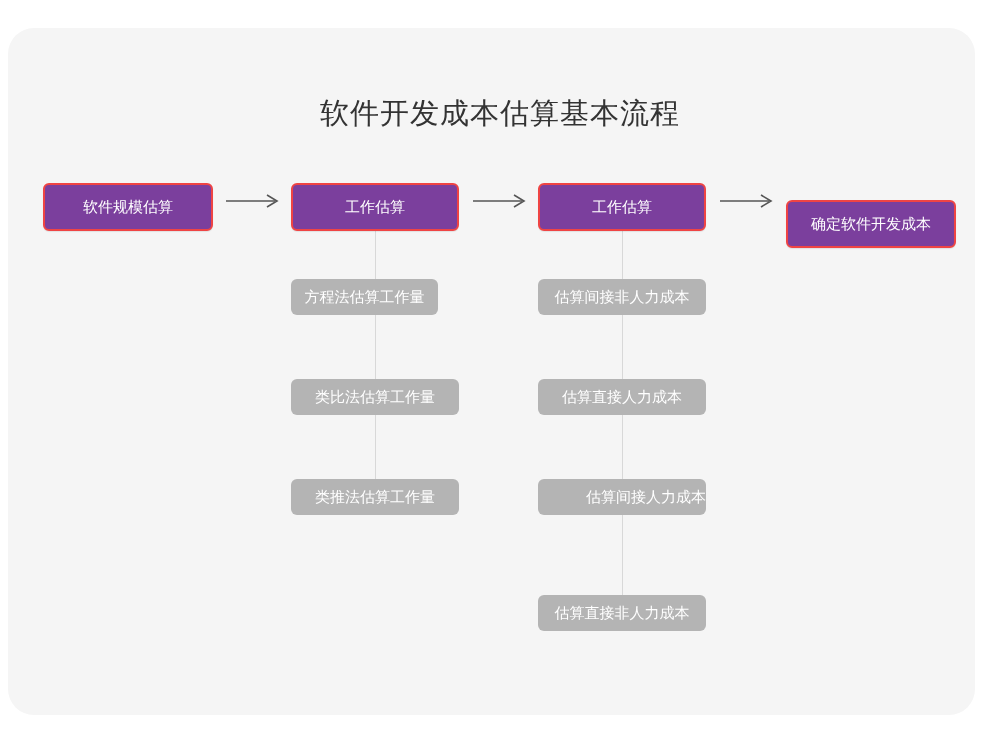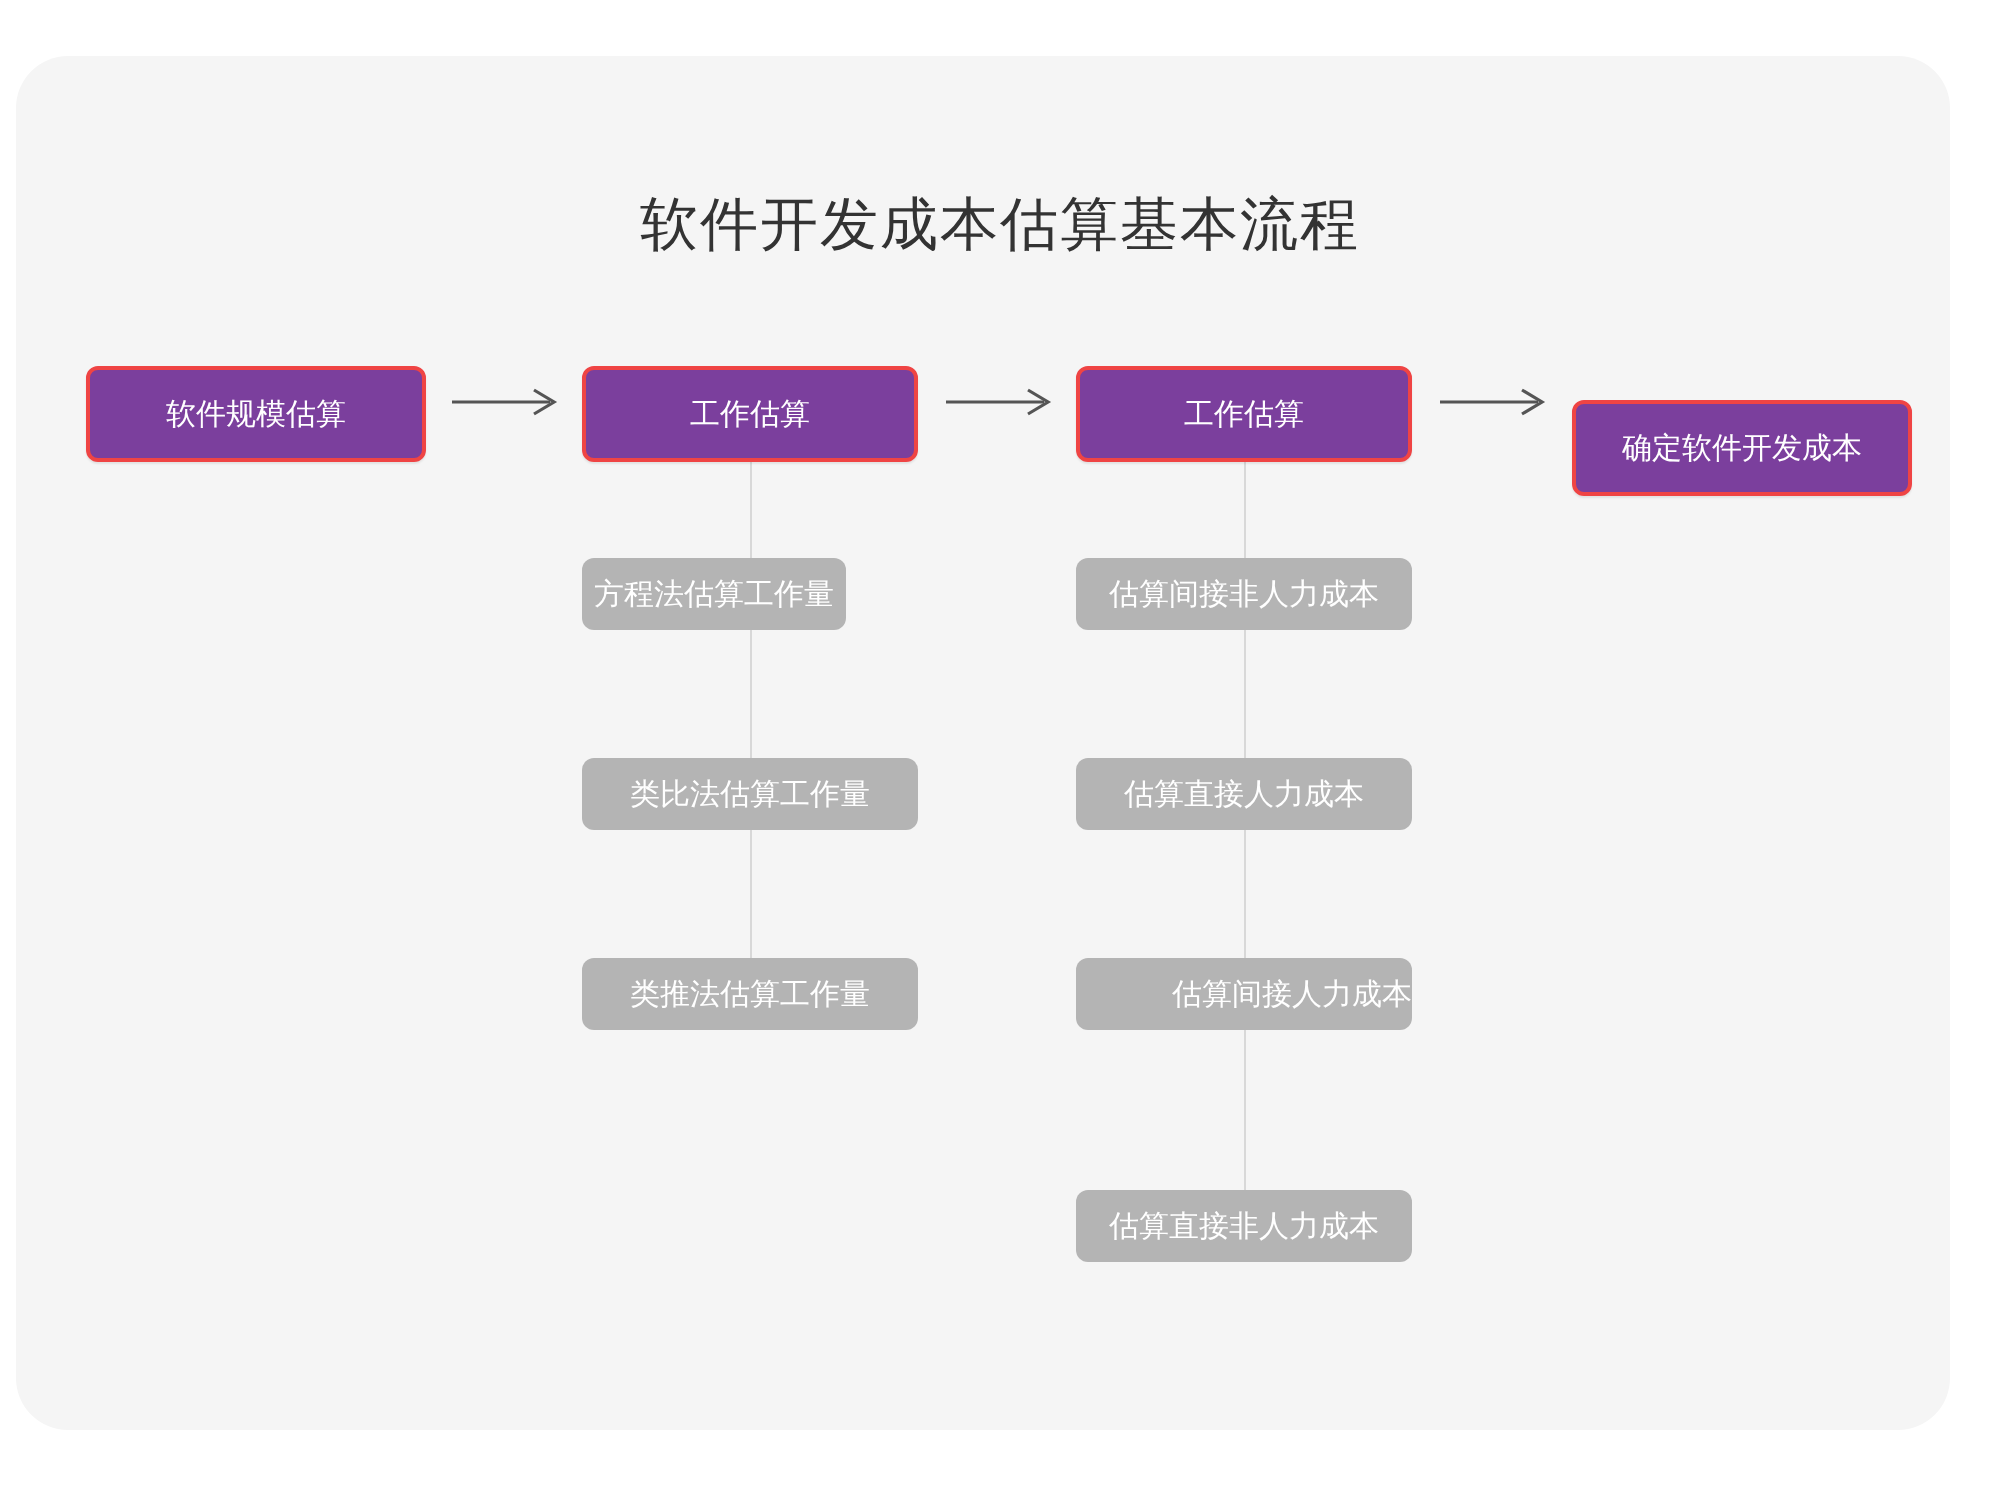--- a/index.html
+++ b/index.html
@@ -133,21 +133,21 @@
     <svg width="58" height="16" viewBox="0 0 58 16" aria-hidden="true">
       <line x1="1" y1="8" x2="50" y2="8" stroke="#555555" stroke-width="1.6"></line>
       <polyline points="42,2 52,8 42,14" fill="none" stroke="#555555" stroke-width="1.6"></polyline>
     </svg>
   </div>
 
   <div class="node primary" style="left:786px; top:183px; width:170px;margin-top:17px;">
     <span>确定软件开发成本</span>
   </div>
 
-  <div class="node secondary" style="left:291px; top:279px; width:132px;">
+  <div class="node secondary" style="left:291px; top:279px; width:147px;">
     <span>方程法估算工作量</span>
   </div>
   <div class="node secondary" style="left:291px; top:379px; width:168px;">
     <span>类比法估算工作量</span>
   </div>
   <div class="node secondary" style="left:291px; top:479px; width:168px;">
     <span>类推法估算工作量</span>
   </div>
 
   <div class="node secondary" style="left:538px; top:279px; width:168px;">

